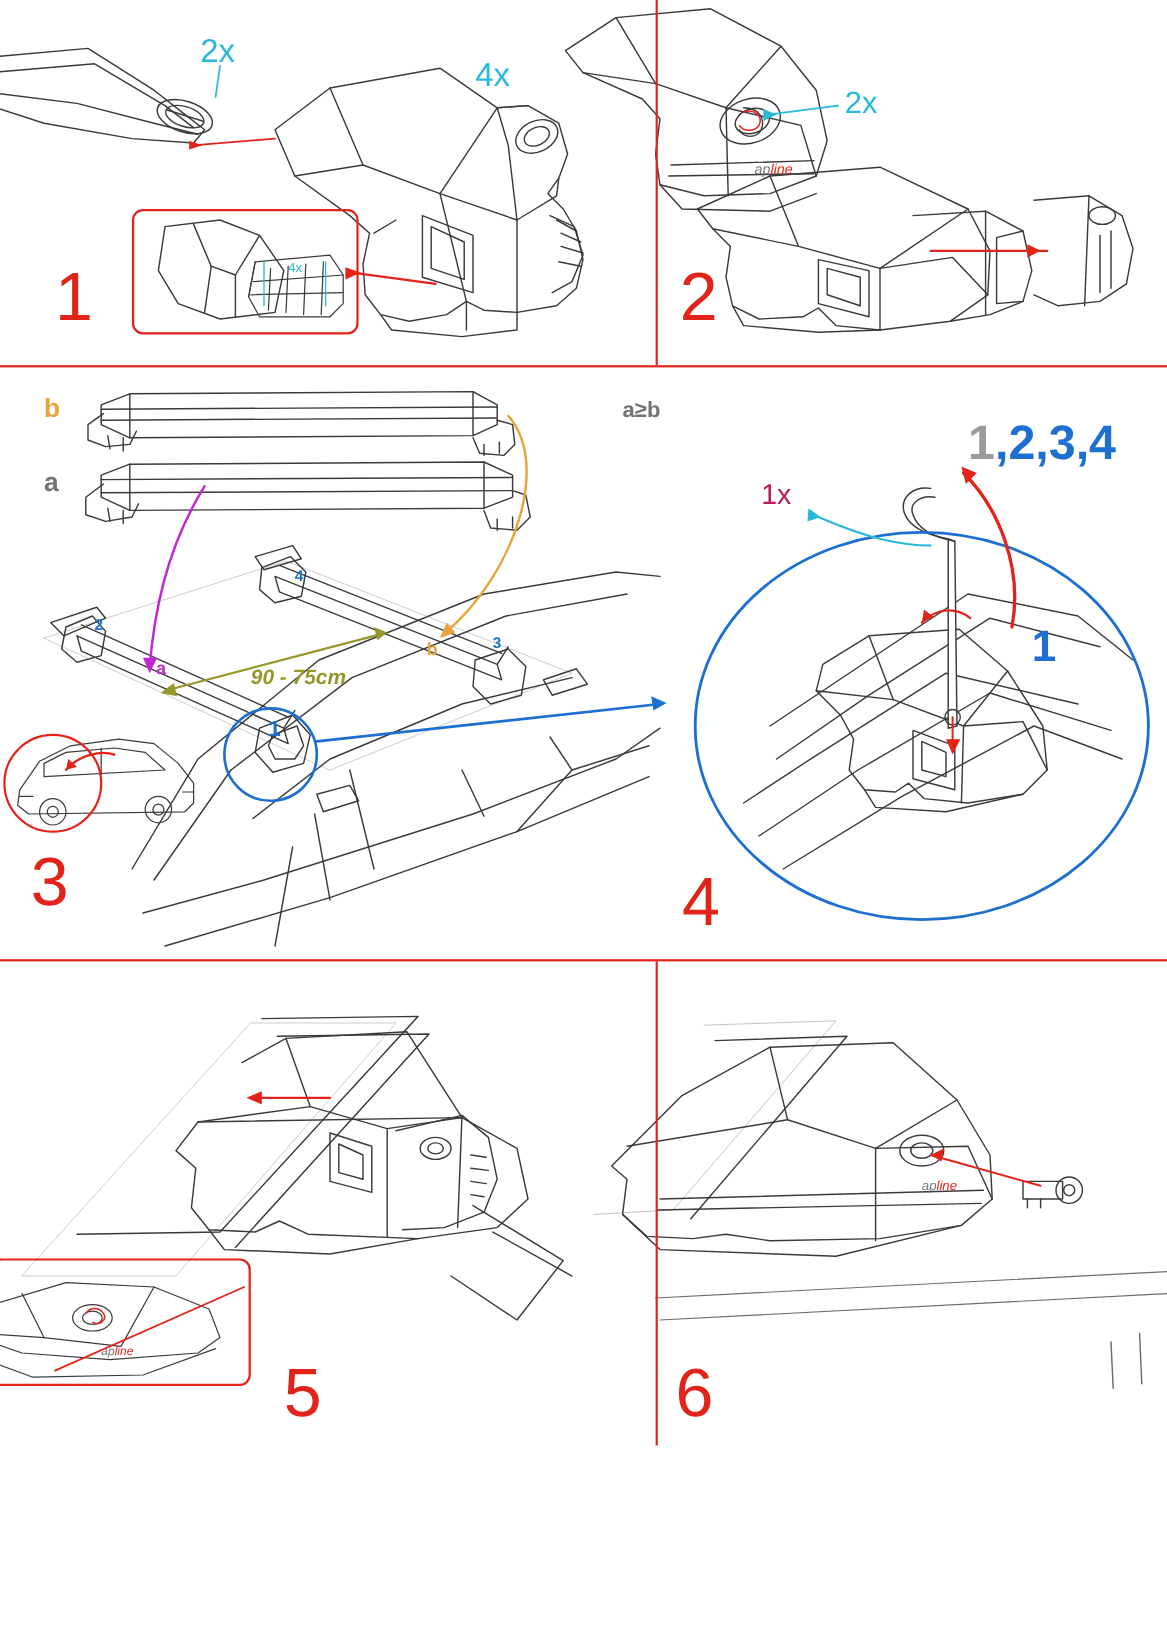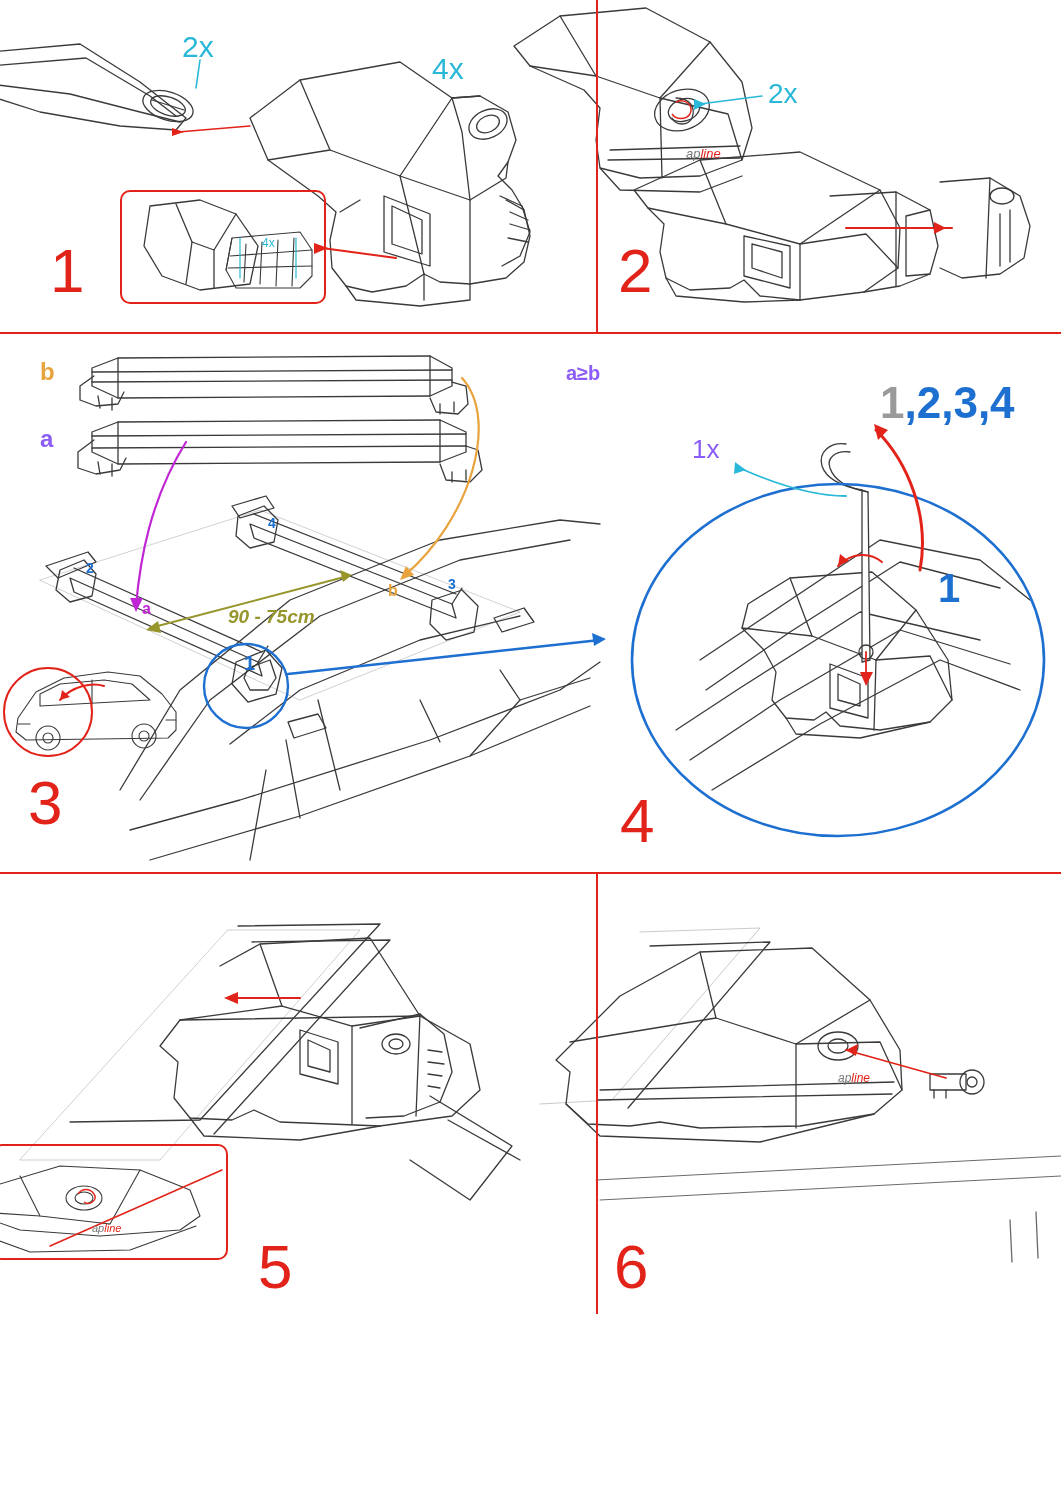--- a/index.html
+++ b/index.html
@@ -53,35 +53,35 @@
   .step-5 { left: 258px; top: 1236px; }
   .step-6 { left: 614px; top: 1236px; }
 
   
   .lbl {
     position: absolute;
     font-family: "Liberation Sans", sans-serif;
     white-space: nowrap;
   }
   .cyan { color: #29b8d8; }
-  .magenta { color: #8b5cf6; }
+  .magenta { color: #737373; }
   .orange { color: #e8a33d; }
 
   .l-2x-a { left: 182px; top: 30px; font-size: 30px; }
   .l-4x   { left: 432px; top: 52px; font-size: 30px; }
   .l-2x-b { left: 768px; top: 78px; font-size: 28px; }
   .l-4x-small { left: 262px; top: 236px; font-size: 12px; color: #29b8d8; }
 
   .l-b    { left: 40px;  top: 358px; font-size: 24px; font-weight: bold; }
   .l-a    { left: 40px;  top: 425px; font-size: 24px; font-weight: bold; }
   .l-ageb { left: 566px; top: 362px; font-size: 20px; font-weight: bold; }
   .l-a-lower { left: 142px; top: 600px; font-size: 16px; font-weight: bold; color:#c026d3; }
   .l-b-lower { left: 388px; top: 582px; font-size: 16px; font-weight: bold; color:#e8a33d; }
   .l-dim  { left: 228px; top: 606px; font-size: 19px; font-style: italic; font-weight: bold; color: #97962c; }
-  .l-1x   { left: 692px; top: 434px; font-size: 26px; color: #8b5cf6; }
+  .l-1x   { left: 692px; top: 434px; font-size: 26px; color: #be185d; }
   .l-bignum { left: 880px; top: 378px; font-size: 44px; font-weight: bold; }
   .l-bignum .g { color: #9a9a9a; }
   .l-bignum .b { color: #1d6fd0; text-align: center; }
   .l-one-blue { left: 938px; top: 566px; font-size: 40px; font-weight: bold; color: #1d6fd0; }
 
   .c-num {
     position: absolute;
     font-size: 14px;
     font-weight: bold;
     color: #1d6fd0;

